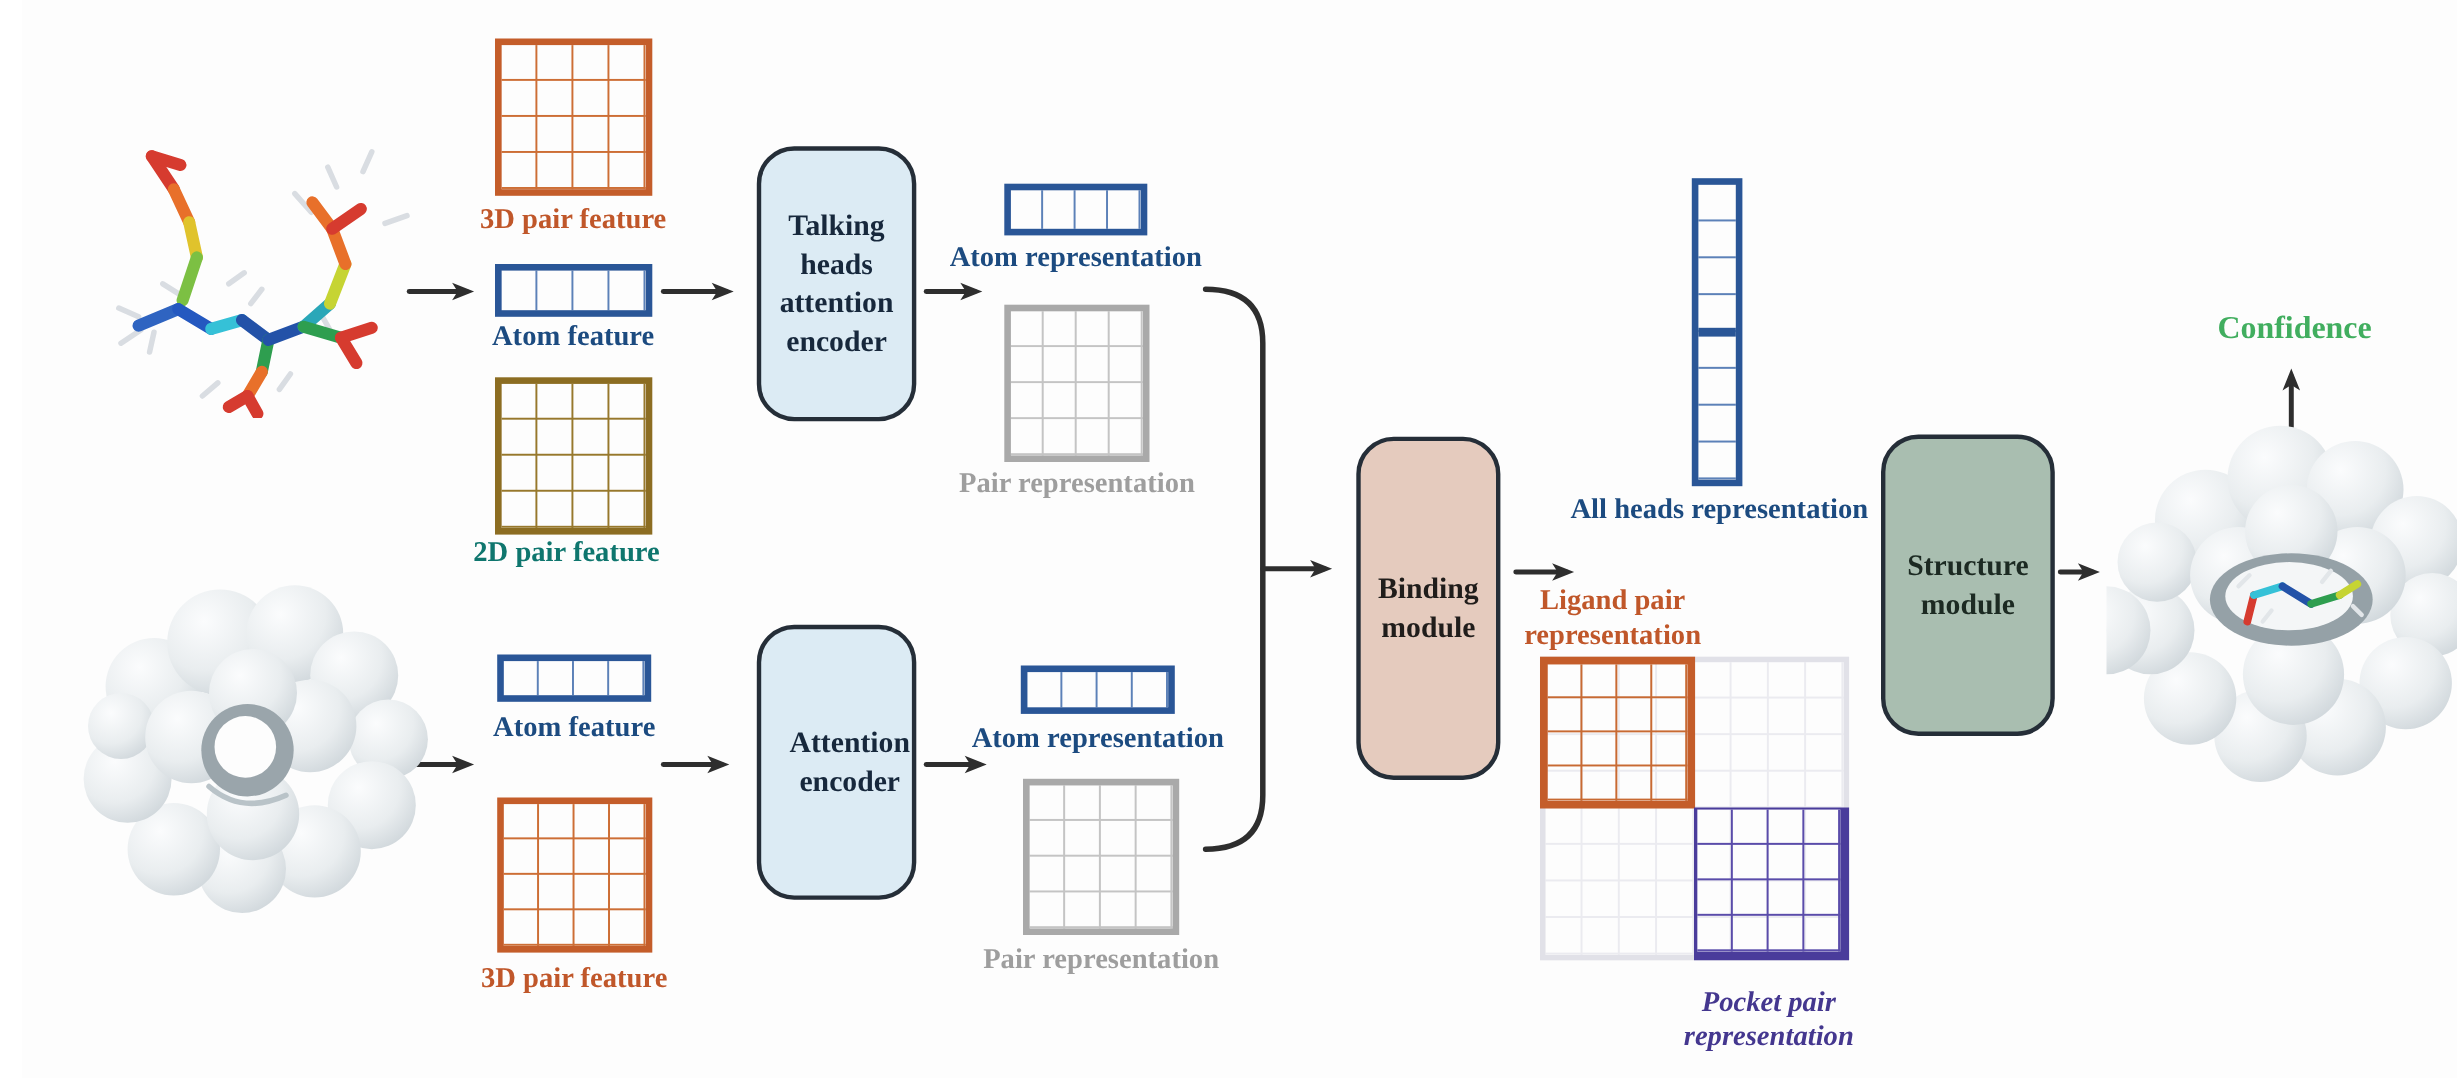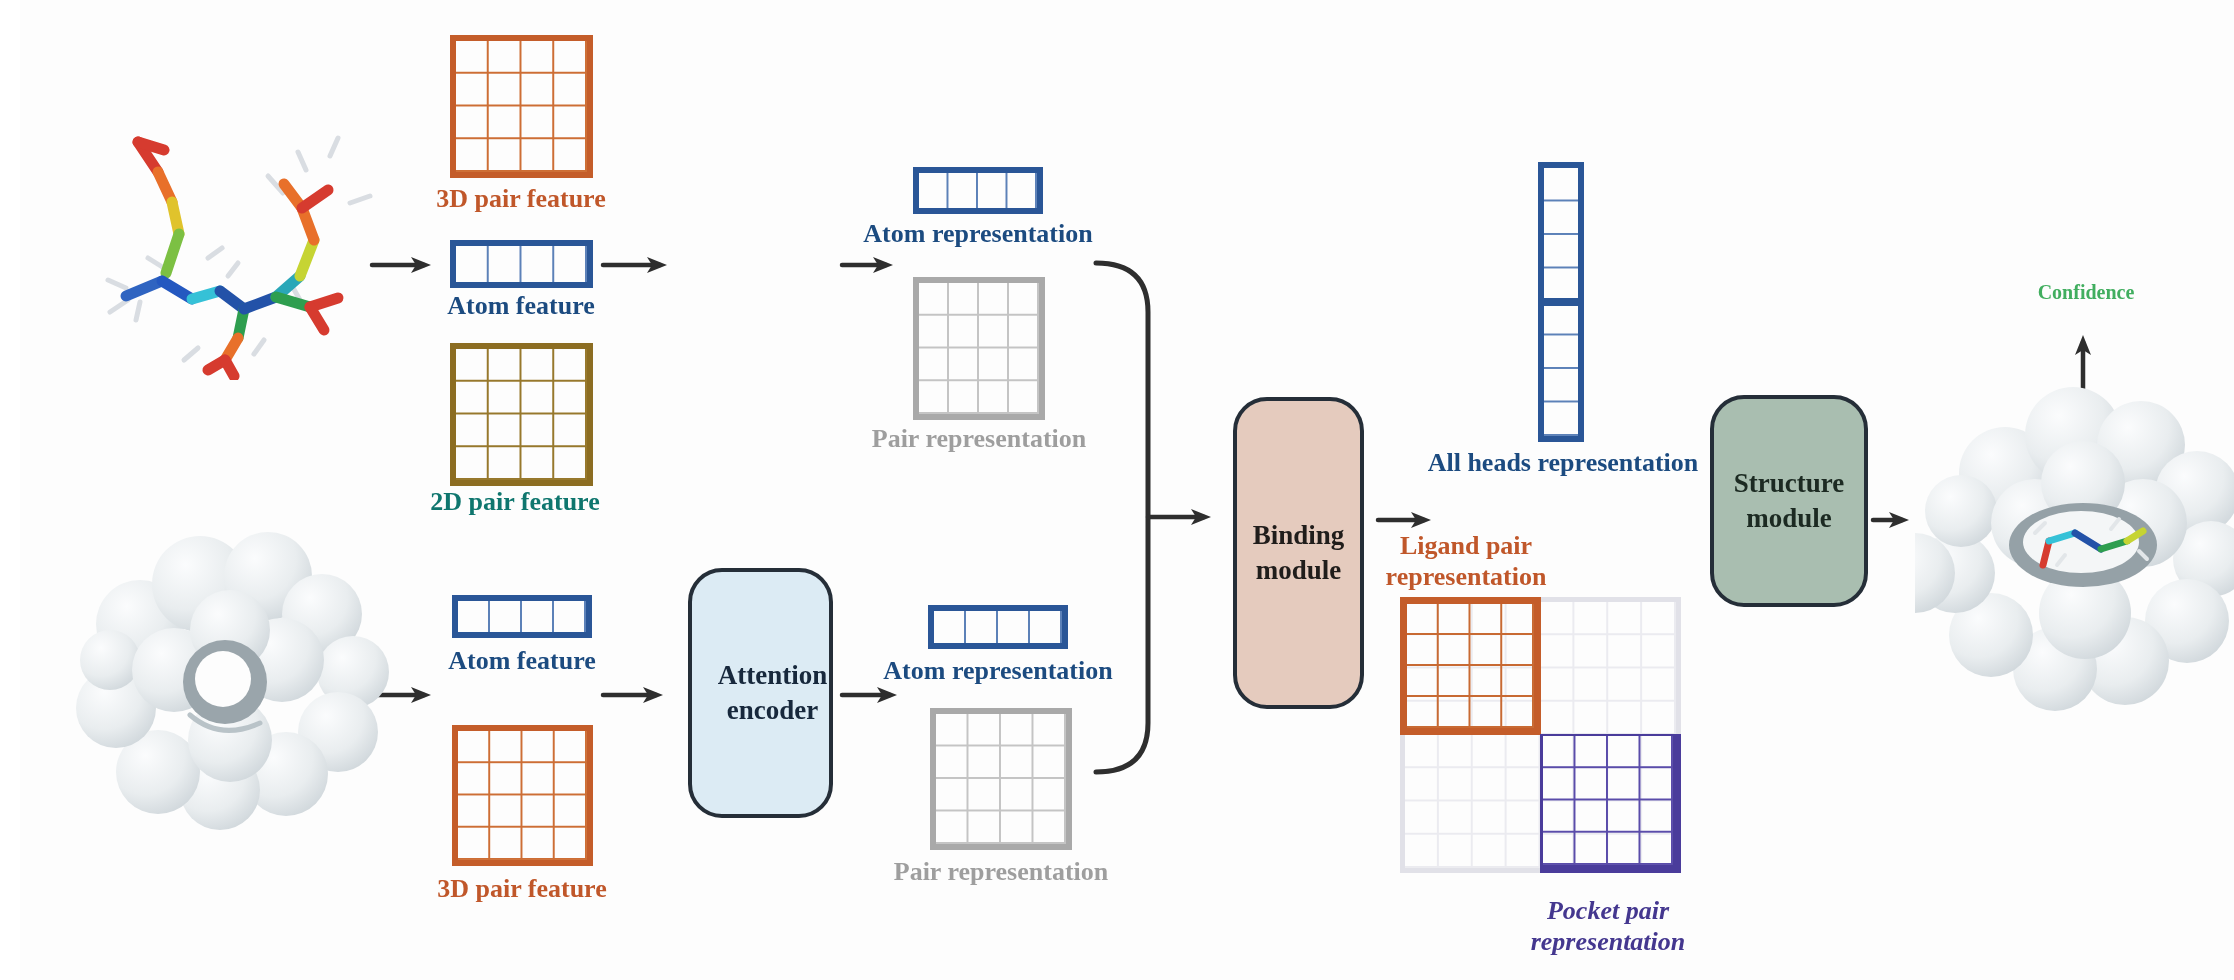--- a/index.html
+++ b/index.html
@@ -145,20 +145,23 @@
 
   <div class="mgrid n4" style="left:430px;top:35px;width:143px;height:143px;border:6px solid #c45d2a;--lc:#cd6e35;"></div>
   <div class="lbl" style="left:501px;top:184px;color:#c0572a;">3D pair feature</div>
 
   <div class="hstrip" style="left:430px;top:240px;width:143px;height:48px;border:6px solid #2a5697;--lc:#5c81b8;"></div>
   <div class="lbl" style="left:501px;top:291px;color:#1c4b80;">Atom feature</div>
 
   <div class="mgrid n4" style="left:430px;top:343px;width:143px;height:143px;border:6px solid #8c6d22;--lc:#97782c;"></div>
   <div class="lbl" style="left:495px;top:487px;color:#0f766e;">2D pair feature</div>
 
+  <div class="module" style="left:668px;top:133px;width:145px;height:250px;background:#dcebf4;color:#17283c;">
+    <span>Talking heads attention encoder</span>
+  </div>
 
   <div class="module" style="left:668px;top:568px;width:145px;height:250px;background:#dcebf4;color:#17283c;padding-left:24px;">
     <span>Attention encoder</span>
   </div>
 
   <div class="hstrip" style="left:893px;top:167px;width:130px;height:47px;border:6px solid #2a5697;--lc:#5c81b8;"></div>
   <div class="lbl" style="left:958px;top:219px;color:#1c4b80;">Atom representation</div>
 
   <div class="mgrid n4" style="left:893px;top:277px;width:132px;height:143px;border:6px solid #a9a9a9;--lc:#c4c4c4;"></div>
   <div class="lbl" style="left:959px;top:424px;color:#9e9e9e;">Pair representation</div>
@@ -183,25 +186,25 @@
   <div class="lbl two" style="left:1543px;top:448px;width:280px;color:#1c4b80;">All heads representation</div>
 
   <div class="lbl two" style="left:1446px;top:531px;width:260px;color:#c0572a;">Ligand pair representation</div>
 
   <div class="mgrid n8" style="left:1380px;top:597px;width:281px;height:276px;border:5px solid #e1e1e8;--lc:#ebebf0;"></div>
   <div class="mgrid n4" style="left:1380px;top:597px;width:141px;height:138px;border:7px solid #c45d2a;--lc:#c86a33;"></div>
   <div class="mgrid n4" style="left:1520px;top:734px;width:141px;height:139px;border-style:solid;border-color:#4a3c9b;border-width:2px 8px 8px 3px;--lc:#5a4caa;"></div>
 
   <div class="lbl two" style="left:1588px;top:896px;width:280px;color:#44378f;font-style:italic;">Pocket pair representation</div>
 
-  <div class="module" style="left:1690px;top:395px;width:158px;height:212px;background:#a9beb0;color:#1c2a22;">
+  <div class="module" style="left:1690px;top:395px;width:158px;height:274px;background:#a9beb0;color:#1c2a22;">
     <span>Structure module</span>
   </div>
 
-  <div class="lbl" style="left:2066px;top:281px;color:#41ae5f;font-size:20px;text-align:right;">Confidence</div>
+  <div class="lbl" style="left:2066px;top:281px;color:#41ae5f;font-size:29px;text-align:right;">Confidence</div>
 
   <svg class="fig" style="left:1895px;top:383px;" width="332" height="330" viewBox="0 0 332 330">
     <g fill="url(#pg)">
       <circle cx="90" cy="90" r="46"></circle>
         <circle cx="158" cy="52" r="48"></circle>
       <circle cx="226" cy="62" r="44"></circle>
         <circle cx="282" cy="110" r="42"></circle>
       <circle cx="296" cy="176" r="38"></circle>
         <circle cx="272" cy="238" r="42"></circle>
       <circle cx="210" cy="278" r="44"></circle>

